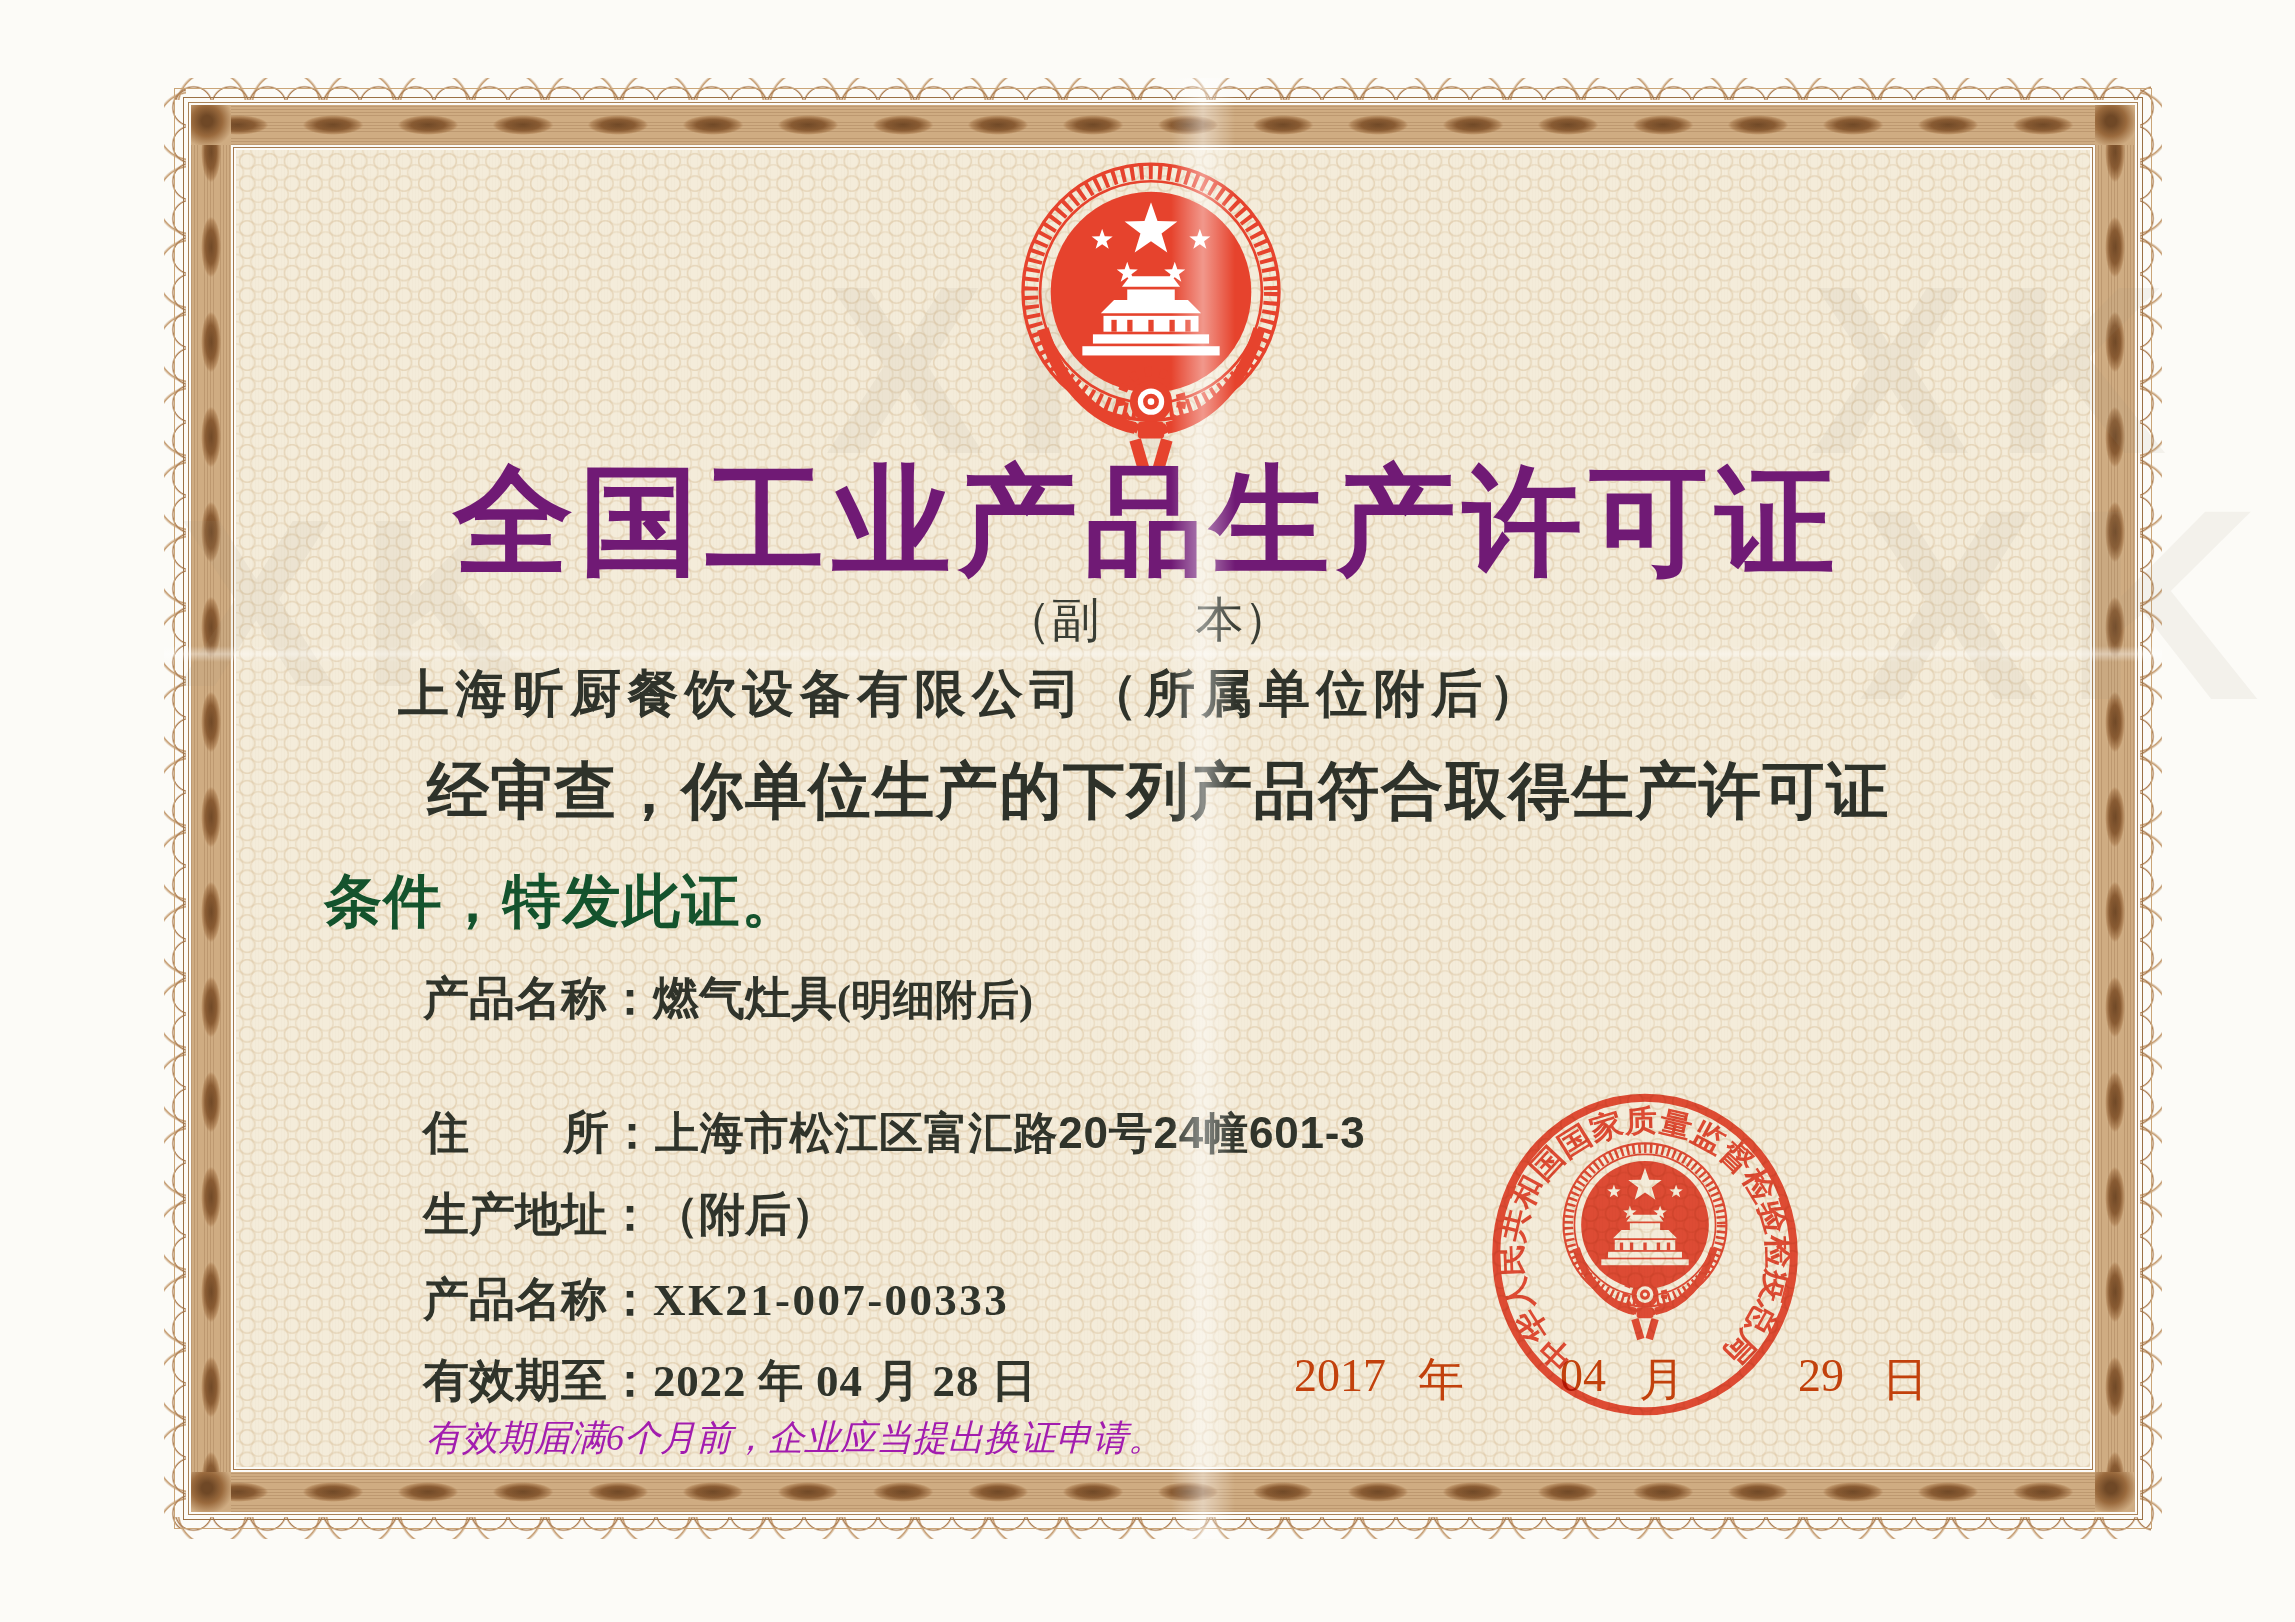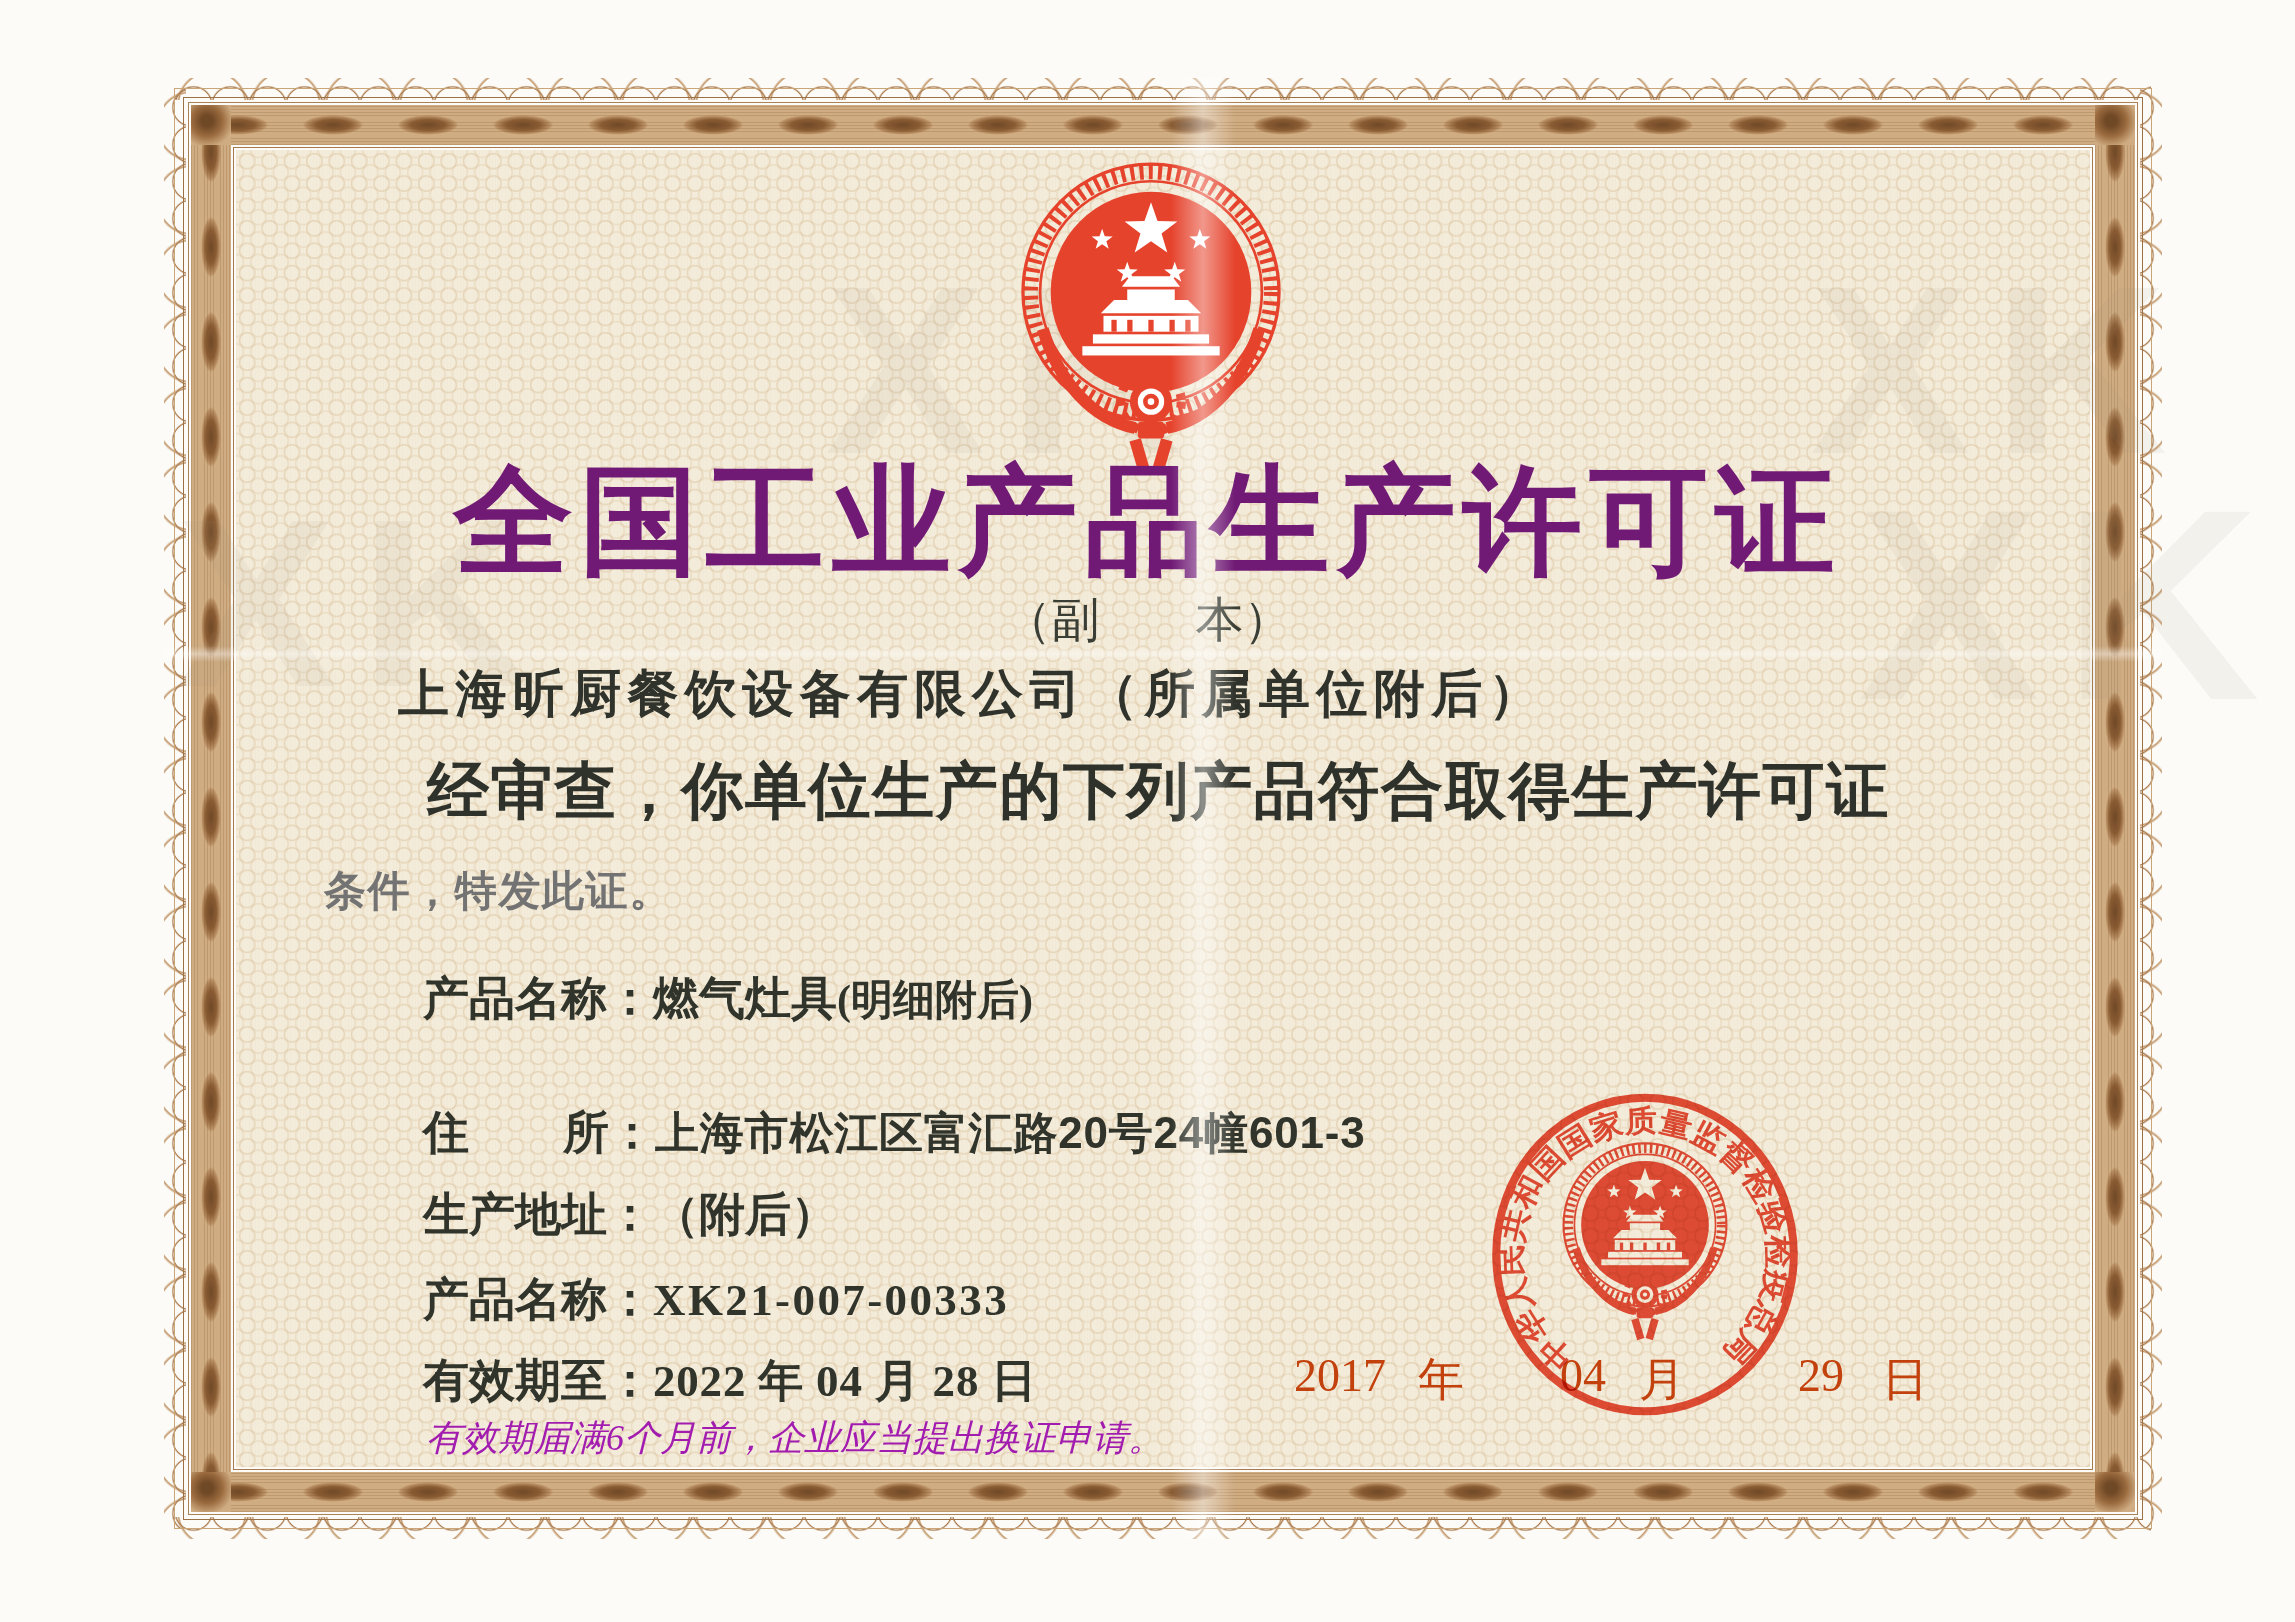--- a/index.html
+++ b/index.html
@@ -78,21 +78,21 @@
   
   .content{position:absolute;inset:0;z-index:2;}
   .emblem{position:absolute;left:1019px;top:160px;}
   .title{position:absolute;left:0;width:100%;top:442px;text-align:center;
     font-size:119px;font-weight:bold;letter-spacing:7.2px;color:#701a75;}
   .subtitle{position:absolute;left:0;width:100%;top:588px;text-align:center;
     font-size:48px;color:#3a3e35;}
   .company{position:absolute;left:398px;top:660px;font-size:51px;font-weight:bold;
     letter-spacing:6.4px;color:#2f332b;font-family:"Liberation Sans","DejaVu Sans",sans-serif;}
   .para1{position:absolute;left:427px;top:749px;font-size:62px;font-weight:bold;letter-spacing:1.6px;color:#2e322a;}
-  .para2{position:absolute;left:324px;top:863px;font-size:42px;font-weight:bold;letter-spacing:1.6px;color:#737373;}
+  .para2{position:absolute;left:324px;top:863px;font-size:58px;font-weight:bold;letter-spacing:1.6px;color:#14532d;}
   .row{position:absolute;left:423px;font-size:46px;font-weight:bold;color:#30342b;}
   .row .value{font-weight:bold;}
   .row-product{top:968px;}
   .row-product .note{font-size:42px;}
   .row-residence{top:1102px;}
   .res-label{display:inline-flex;width:232px;justify-content:space-between;}
   .row-residence .value{font-family:"Liberation Sans","DejaVu Sans",sans-serif;font-size:44px;font-weight:bold;letter-spacing:0.8px;}
   .row-address{top:1184px;}
   .row-certno{top:1269px;}
   .row-certno .value{font-size:45px;letter-spacing:2.4px;font-family:Liberation Serif, serif;}

